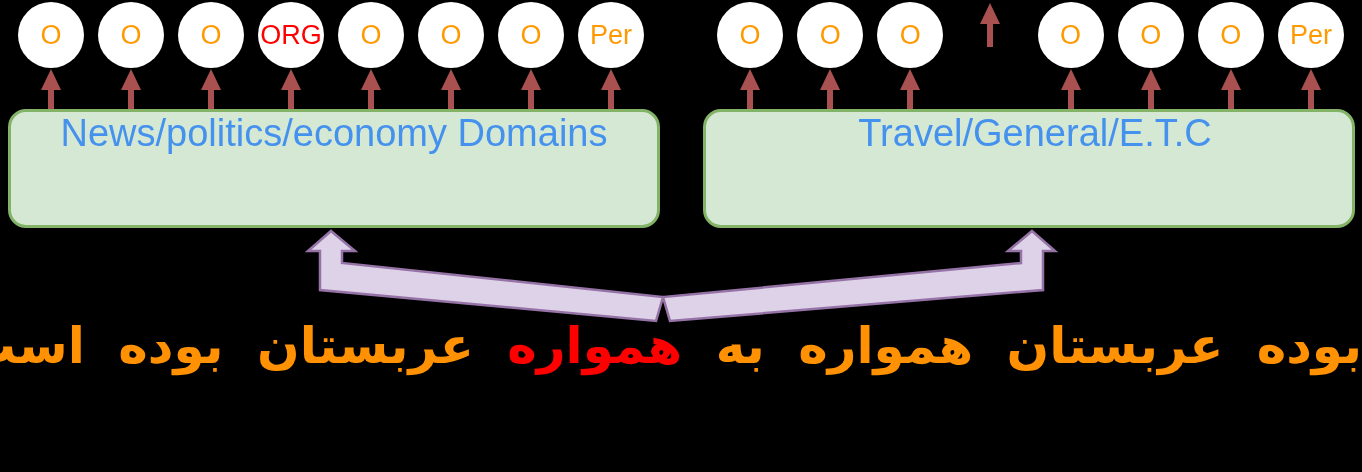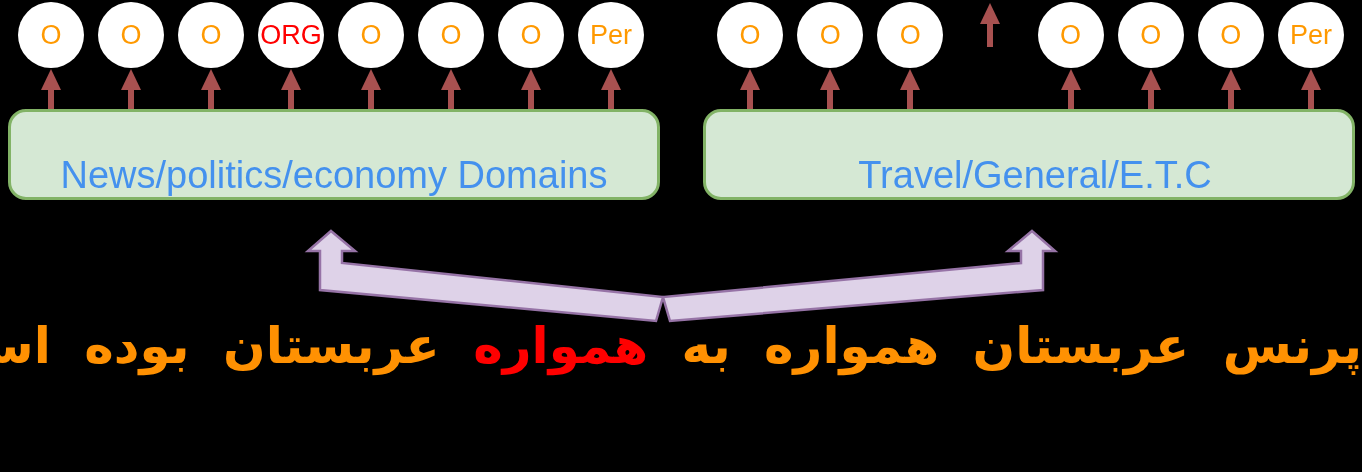--- a/index.html
+++ b/index.html
@@ -29,25 +29,25 @@
     content:"";position:absolute;left:1px;top:0;width:0;height:0;
     border-left:10px solid transparent;border-right:10px solid transparent;
     border-bottom:21px solid var(--red-arrow,#a85150);
   }
   .red-arrow::after{ 
     content:"";position:absolute;left:8px;top:17px;width:6px;height:27px;
     background:var(--red-arrow,#a85150);
   }
   
   .box{
-    position:absolute;top:109px;height:91px;width:652px;
+    position:absolute;top:109px;height:119px;width:652px;
     background:var(--box-fill,#d5e8d4);
     border:3px solid var(--box-border,#82b366);
     border-radius:18px;box-sizing:border-box;
-    display:flex;align-items:flex-end;justify-content:center;
+    display:flex;align-items:flex-start;justify-content:center;
   }
   .box.left{left:8px;}
   .box.right{left:703px;padding-left:12px;}
   .box-label{font-size:38px;color:var(--box-text,#4491ee);white-space:nowrap;}
   
   .overlay{position:absolute;left:0;top:0;pointer-events:none;}
   .merge-arrow{
     fill:var(--purple-arrow-fill,#ded2e8);
     stroke:var(--purple-arrow-stroke,#9673a6);
     stroke-width:2.5;stroke-linejoin:miter;
@@ -173,18 +173,18 @@
   <div class="box right">
     <span class="box-label">Travel/General/E.T.C</span>
   </div>
 
   <svg class="overlay" width="1362" height="472" viewBox="0 0 1362 472">
     <polygon class="merge-arrow" points="331,231 355,251 342,251 342,263 663,297 656,321 320,290 320,251 308,251"></polygon>
     <polygon class="merge-arrow" points="1032,231 1055,251 1043,251 1043,290 670,321 663,297 1021,263 1021,251 1008,251"></polygon>
   </svg>
 
   <div class="sentence">
-    <span>پرنس عربستان همواره به</span>
+    <span>بوده عربستان همواره به</span>
     <span class="entity-word">همواره</span>
     <span>عربستان بوده است</span>
   </div>
 
 </div>
 
 </body></html>

